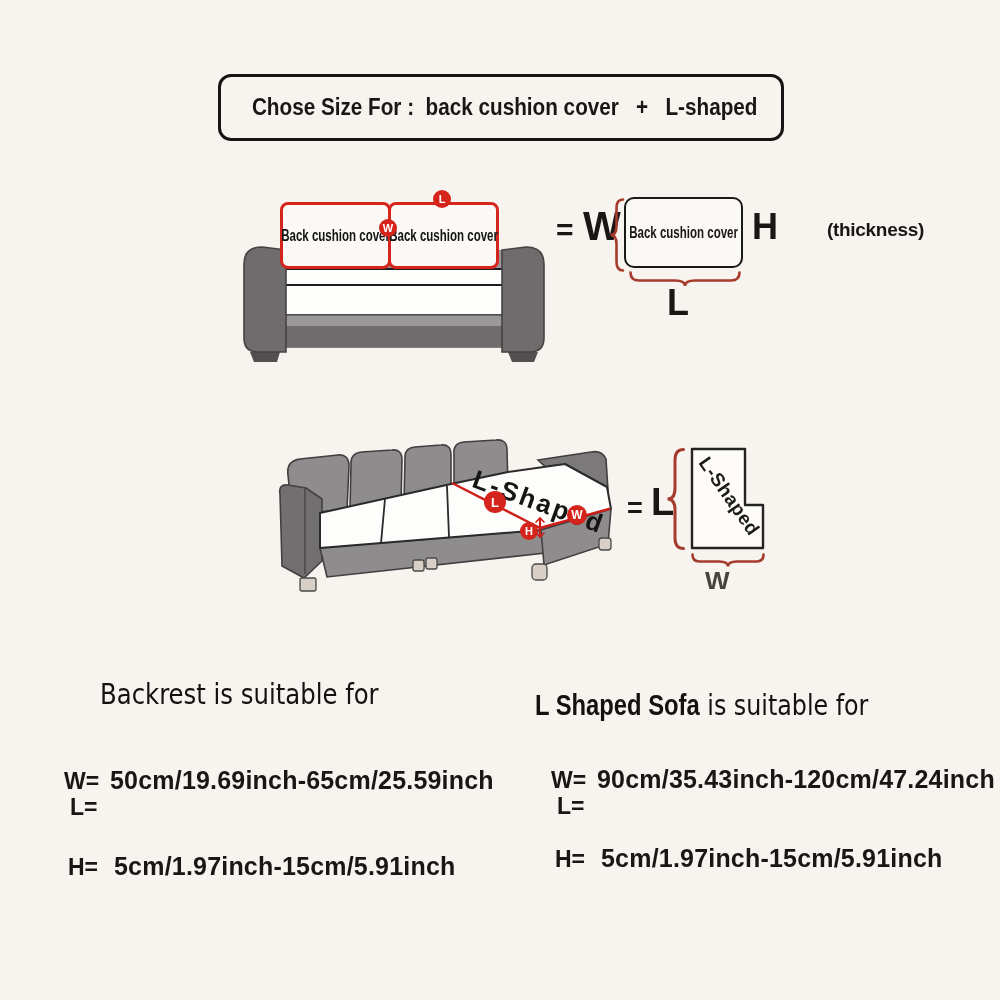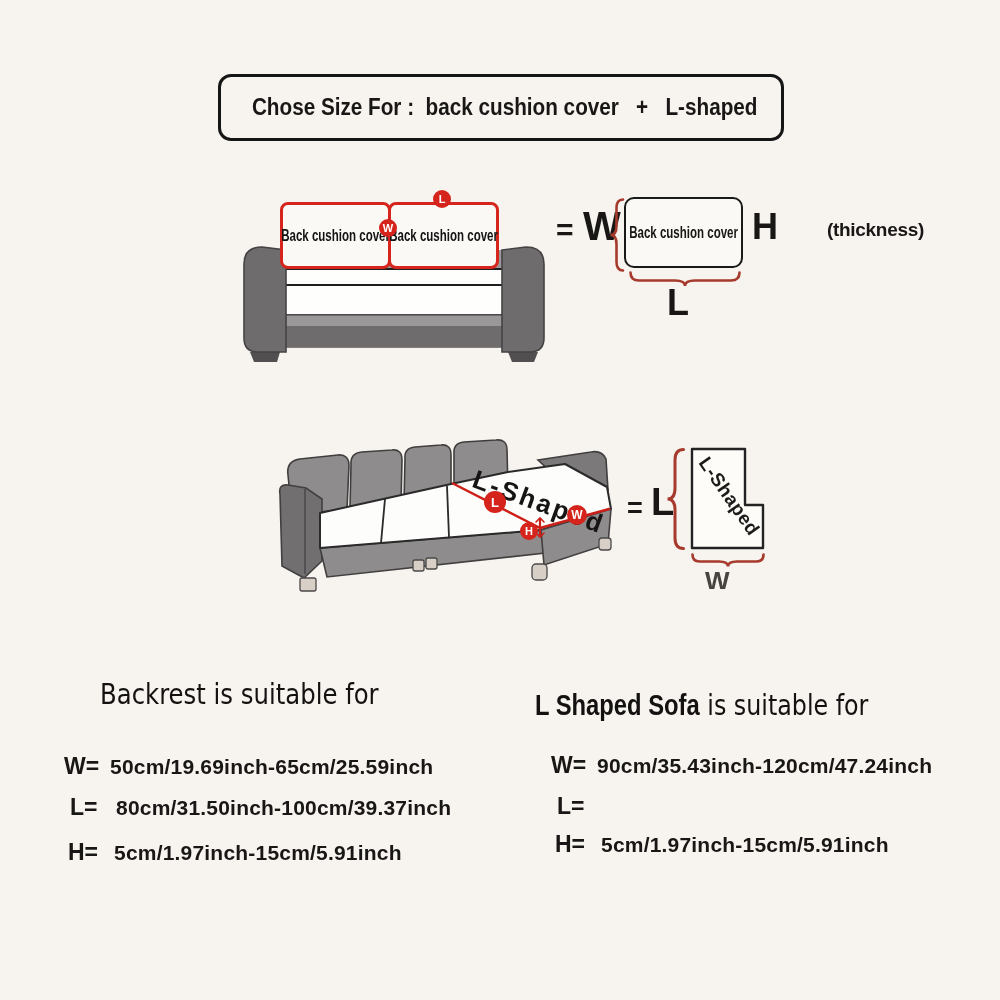--- a/index.html
+++ b/index.html
@@ -47,21 +47,21 @@
                transform:rotate(20deg);transform-origin:left top;white-space:nowrap;z-index:3;color:#161514;}
   
   .head-left{left:100px;top:677px;font-family:"DejaVu Sans",sans-serif;font-size:29px;font-weight:400;
              transform:scaleX(0.84);transform-origin:left top;white-space:nowrap;color:#131211;}
   .head-right{left:535px;top:688px;font-size:29px;white-space:nowrap;transform:scaleX(0.82);
               transform-origin:left top;color:#131211;}
   .head-right .hb{font-weight:700;font-family:"Liberation Sans",sans-serif;}
   .head-right .hr{font-weight:400;font-family:"DejaVu Sans",sans-serif;}
   .mrow{display:flex;align-items:baseline;white-space:nowrap;}
   .mrow .k{font-size:23px;font-weight:700;width:46px;}
-  .mrow .v{font-size:21px;font-weight:700;letter-spacing:0.2px;}
+  .mrow .v{font-size:25px;font-weight:700;letter-spacing:0.2px;margin-top:13px;}
   .rL1{left:64px;top:753px;}  .rL2{left:70px;top:794px;}  .rL3{left:68px;top:839px;}
   .rR1{left:551px;top:752px;} .rR2{left:557px;top:793px;} .rR3{left:555px;top:831px;}
   svg{display:block;}
 </style>
 </head>
 <body>
 
 <div class="canvas">
 
 
@@ -156,21 +156,20 @@
   <div class="abs eq2-w">W</div>
 
   <div class="abs head-left">Backrest is suitable for</div>
 
   <div class="abs mrow rL1">
     <span class="k">W=</span>
     <span class="v">50cm/19.69inch-65cm/25.59inch</span>
   </div>
   <div class="abs mrow rL2">
     <span class="k">L=</span>
-    <span class="v">80cm/31.50inch-100cm/39.37inch</span>
   </div>
   <div class="abs mrow rL3">
     <span class="k">H=</span>
     <span class="v">5cm/1.97inch-15cm/5.91inch</span>
   </div>
 
   <div class="abs head-right">
     <span class="hb">L Shaped Sofa</span><span class="hr"> is suitable for</span>
   </div>
 

